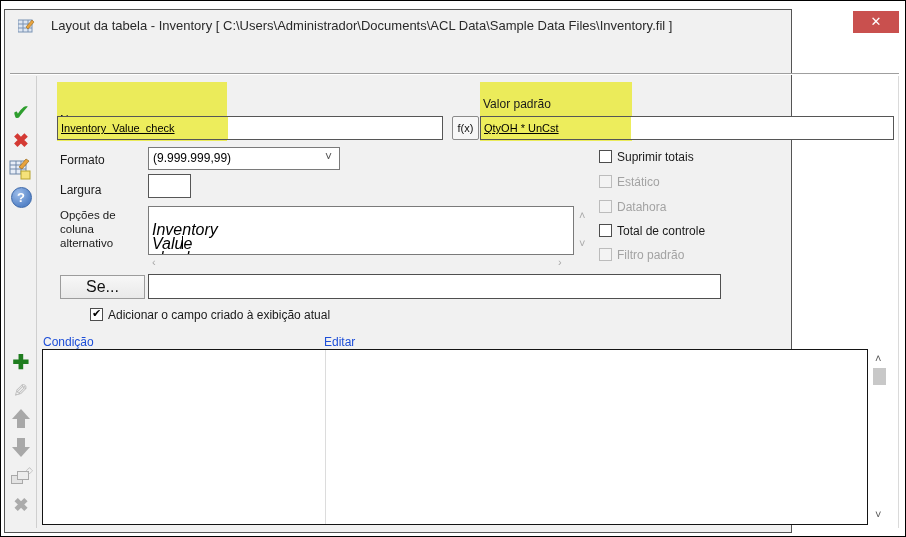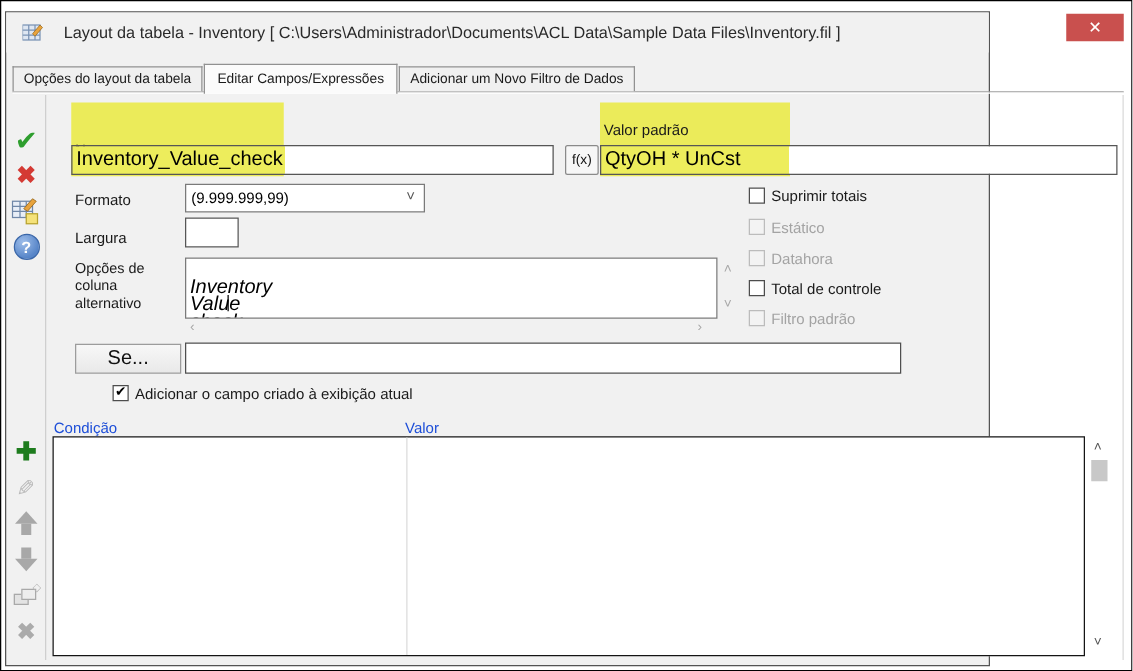--- a/index.html
+++ b/index.html
@@ -38,21 +38,21 @@
   .blockarrow .bar { width:8px; height:9px; background:#a8a8a8; margin:0 auto; }
   .dup-icon { position:relative; width:20px; height:16px; margin:0 auto; }
   .dup-icon .r1 { position:absolute; left:0; top:6px; width:12px; height:9px; background:#e3e3e3; border:1px solid #a9a9a9; }
   .dup-icon .r2 { position:absolute; left:6px; top:2px; width:12px; height:9px; background:#ededed; border:1px solid #a9a9a9; }
   .dup-icon .spark { position:absolute; left:15px; top:-4px; color:#b5b5b5; font-size:9px; }
 
   
   .hl { position:absolute; background:#ebeb5a; }
 
   .lbl { position:absolute; font-size:12px; color:#1a1a1a; white-space:nowrap; }
-  .tb { position:absolute; border:1px solid #565656; background:#fff; font-family:"Liberation Sans", sans-serif; font-size:16px; color:#000; padding:0 3px; outline:none; }
+  .tb { position:absolute; border:1px solid #565656; background:#fff; font-family:"Liberation Sans", sans-serif; font-size:11px; color:#000; padding:0 3px; outline:none;text-decoration:underline; }
   .tb-hl-nome { background:linear-gradient(to right, #eded5c 0, #eded5c 170px, #fff 170px); }
   .tb-hl-valor { background:linear-gradient(to right, #eded5c 0, #eded5c 150px, #fff 150px); }
   .fxbtn { position:absolute; left:447px; top:106px; width:27px; height:24px; border:1px solid #8a8a8a; background:#f7f7f7; border-radius:2px; font-size:11px; text-align:center; line-height:22px; color:#111; }
 
   .combo { position:absolute; left:143px; top:137px; width:192px; height:23px; border:1px solid #7a7a7a; background:#fff; font-size:12px; }
   .combo .val { position:absolute; left:4px; top:3px; }
   .combo .chev { position:absolute; right:7px; top:2px; color:#555; font-size:12px; }
 
   .txtarea { position:absolute; left:143px; top:196px; width:426px; height:49px; border:1px solid #7a7a7a; background:#fff; font-size:16px; line-height:14px; white-space:pre; padding:16px 3px; overflow:hidden;font-style:italic; }
   .caret { position:absolute; left:177px; top:226px; width:1px; height:13px; background:#000; }
@@ -89,25 +89,20 @@
       <line x1="5" y1="2" x2="5" y2="14" stroke="#7a93b4"></line>
       <line x1="10" y1="2" x2="10" y2="14" stroke="#7a93b4"></line>
       <path d="M8 9 L14 2 L16 4 L10 11 Z" fill="#e8a33d" stroke="#9a6a1e" stroke-width="0.6"></path>
     </svg>
     <div class="title-text">Layout da tabela - Inventory [ C:\Users\Administrador\Documents\ACL Data\Sample Data Files\Inventory.fil ]</div>
     <div class="btn-min-hit"></div>
     <div class="btn-max-hit"></div>
     <div class="btn-close"><span>✕</span></div>
   </div>
 
-  <div class="tabstrip">
-    <div class="tab">Opções do layout da tabela</div>
-    <div class="tab active">Editar Campos/Expressões</div>
-    <div class="tab">Adicionar um Novo Filtro de Dados</div>
-  </div>
   <div class="tabline"></div>
   <div class="tabline2"></div>
   <div class="vline-left"></div>
   <div class="vline-right"></div>
 
   <div class="tool" style="left:3px; top:92px;"><span class="glyph-check">✔</span></div>
   <div class="tool" style="left:3px; top:121px;"><span class="glyph-x-red">✖</span></div>
   <div class="tool" style="left:3px; top:148px;">
     <svg width="24" height="22" viewBox="0 0 24 22">
       <rect x="1" y="3" width="16" height="13" fill="#e8eef7" stroke="#6f87a8"></rect>
@@ -199,21 +194,21 @@
   <input class="tb" style="left: 143px; top: 264px; width: 573px; height: 25px; border-color: rgb(79, 79, 79);" readonly="" value="">
 
   <div style="position:absolute; left:85px; top:298px; height:14px;">
     <span class="cbbox" style="left:0;">
           <span class="cbtick">✔</span>
         </span>
     <span class="cblabel">Adicionar o campo criado à exibição atual</span>
   </div>
 
   <div class="hdr" style="left:38px; top:325px;">Condição</div>
-  <div class="hdr" style="left:319px; top:325px;">Valor</div>
+  <div class="hdr" style="left:319px; top:325px;">Editar</div>
   <div class="listbox">
     <div class="listdiv"></div>
   </div>
   <div class="vscroll">
     <span class="up">˄</span>
     <div class="thumb"></div>
     <span class="down">˅</span>
   </div>
 
 </div>

